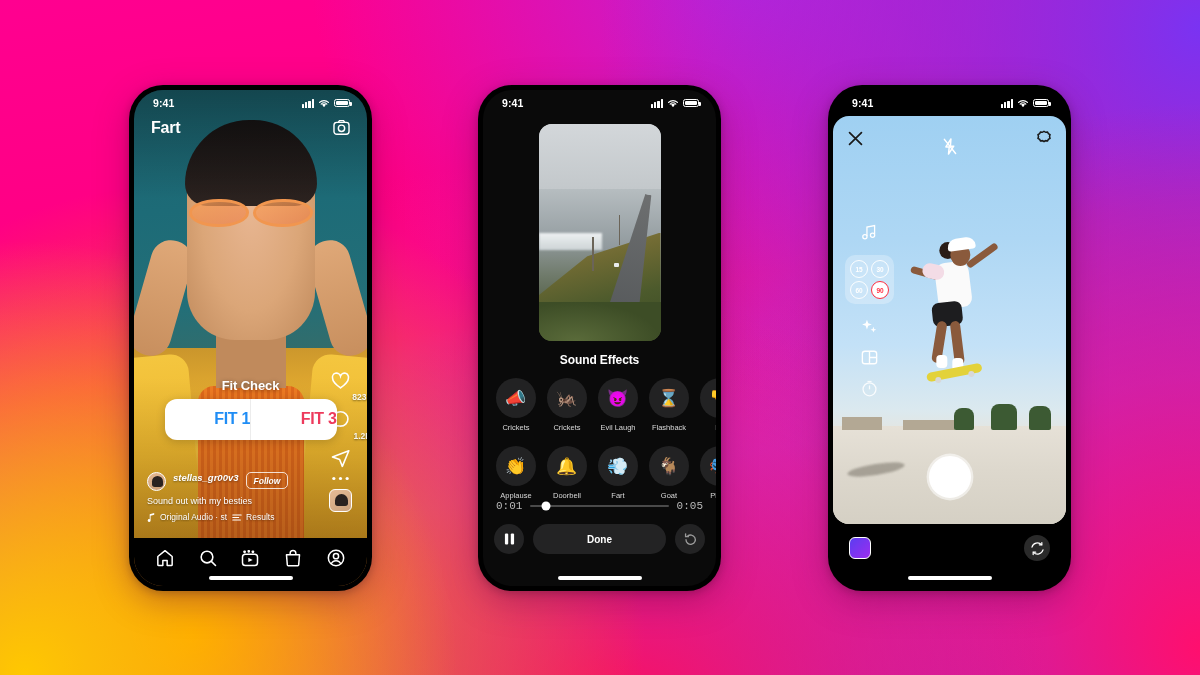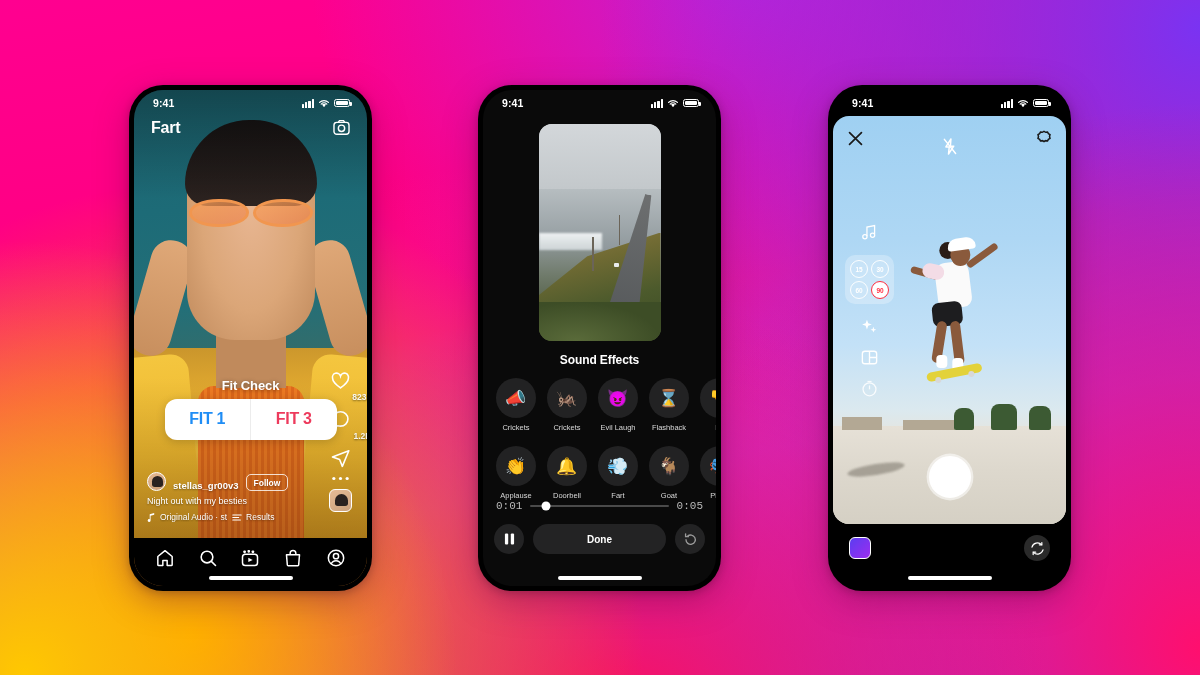--- a/index.html
+++ b/index.html
@@ -122,27 +122,27 @@
   .rail-av { width:23px; height:23px; border-radius:6px; border:1.4px solid #fff;
              background:linear-gradient(150deg,#e7bb95,#caa27e); overflow:hidden; position:relative;}
   .rail-av::after{content:"";position:absolute;left:5px;top:4px;width:13px;height:12px;
                   background:#2a2220;border-radius:7px 7px 3px 3px;}
 
   .poll { position:absolute; left:50%; transform:translateX(-50%); top:288px; width:172px; z-index:16; }
   .poll-q { text-align:center; color:#fff; font-size:13px; font-weight:bold;
             text-shadow:0 1px 4px rgba(0,0,0,.5); margin-bottom:6px; letter-spacing:-.1px;}
   .poll-opts { display:flex; background:#fff; border-radius:12px; overflow:hidden;
                box-shadow:0 2px 10px rgba(0,0,0,.18); }
-  .poll-opt { flex:1; text-align:center; padding:11px 0 12px;
+  .poll-opt { flex:1; text-align:right; padding:11px 0 12px;
               font-size:16px; font-weight:bold; letter-spacing:-.3px; }
   .poll-opt.a { color:#1f8df5; border-right:1px solid #ececec; }
   .poll-opt.b { color:#ed3a5c; }
 
   .meta { position:absolute; left:13px; right:44px; bottom:64px; z-index:14; color:#fff; }
-  .meta-row { display:flex; align-items:flex-end; gap:7px; }
+  .meta-row { display:flex; align-items:flex-start; gap:7px;font-style:italic; }
   .meta-av { width:19px; height:19px; border-radius:50%; border:1.3px solid #fff;
              background:linear-gradient(150deg,#e7bb95,#c89b74); position:relative; overflow:hidden;}
   .meta-av::after{content:"";position:absolute;left:4px;top:3px;width:11px;height:11px;
                   background:#2a2220;border-radius:6px 6px 3px 3px;}
   .uname { font-size:9.5px; font-weight:bold; text-shadow:0 1px 2px rgba(0,0,0,.4); }
   .follow { font-size:8.5px; font-weight:bold; border:1px solid rgba(255,255,255,.8);
             border-radius:5px; padding:2.5px 7px; text-shadow:0 1px 2px rgba(0,0,0,.3); }
   .caption { font-size:9px; margin-top:5px; text-shadow:0 1px 2px rgba(0,0,0,.4); }
   .audio-row { display:flex; align-items:center; gap:5px; margin-top:6px; font-size:8.5px;
                text-shadow:0 1px 2px rgba(0,0,0,.4); }
@@ -334,21 +334,21 @@
       </div>
       <div class="rail-av"></div>
     </div>
 
     <div class="meta">
       <div class="meta-row">
         <span class="meta-av"></span>
         <span class="uname">stellas_gr00v3</span>
         <span class="follow">Follow</span>
       </div>
-      <div class="caption">Night out with my besties</div>
+      <div class="caption">Sound out with my besties</div>
       <div class="audio-row">
         <svg width="8" height="9" viewBox="0 0 10 11" fill="#fff">
           <path d="M9 0 L3.4 1.4 V7.6 a1.8 1.8 0 1 0 1.1 1.6 V3.2 L9 2.1Z"></path>
         </svg>
         <span class="audio-txt">Original Audio · st</span>
         <span class="results">
           <svg width="10" height="9" viewBox="0 0 12 10" stroke="#fff" stroke-width="1.4" fill="none" stroke-linecap="round">
             <path d="M1 2h10M1 5h7M1 8h9"></path>
           </svg>
           <span>Results</span>

